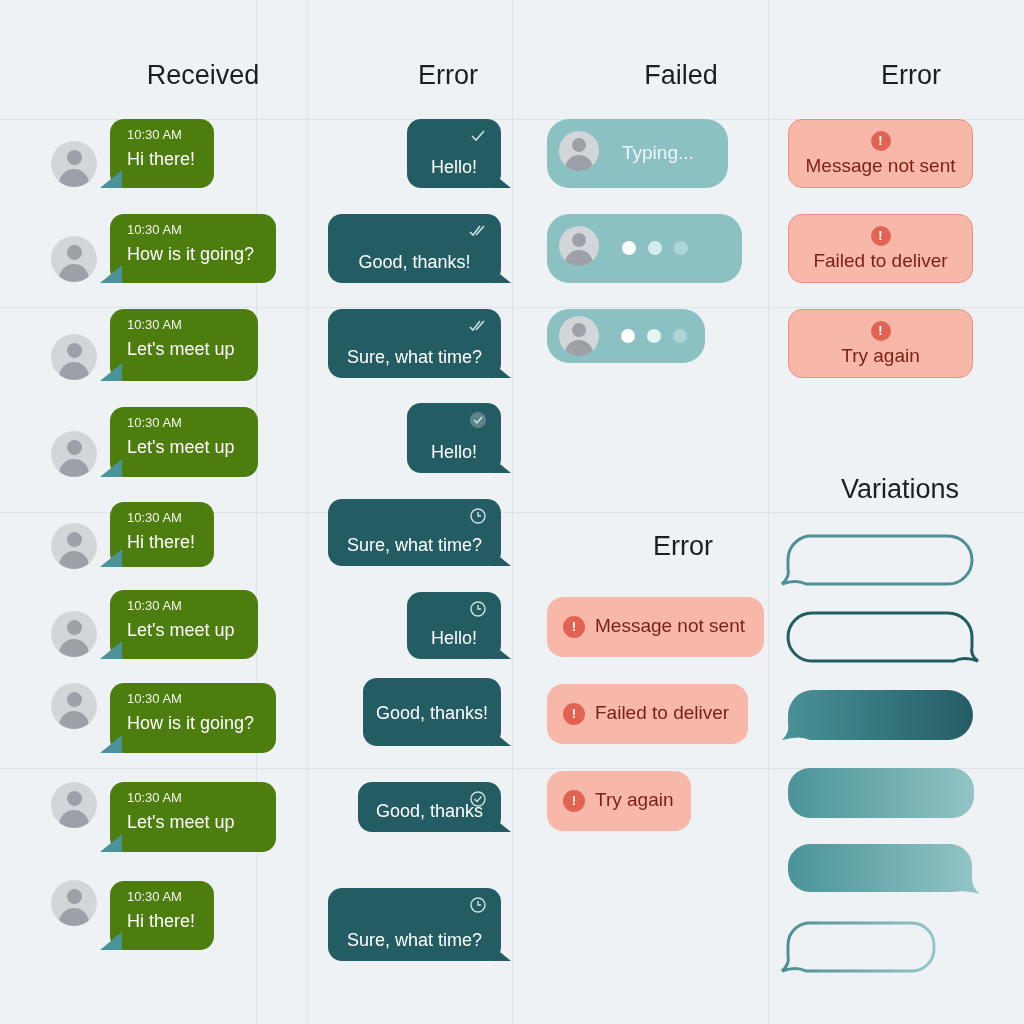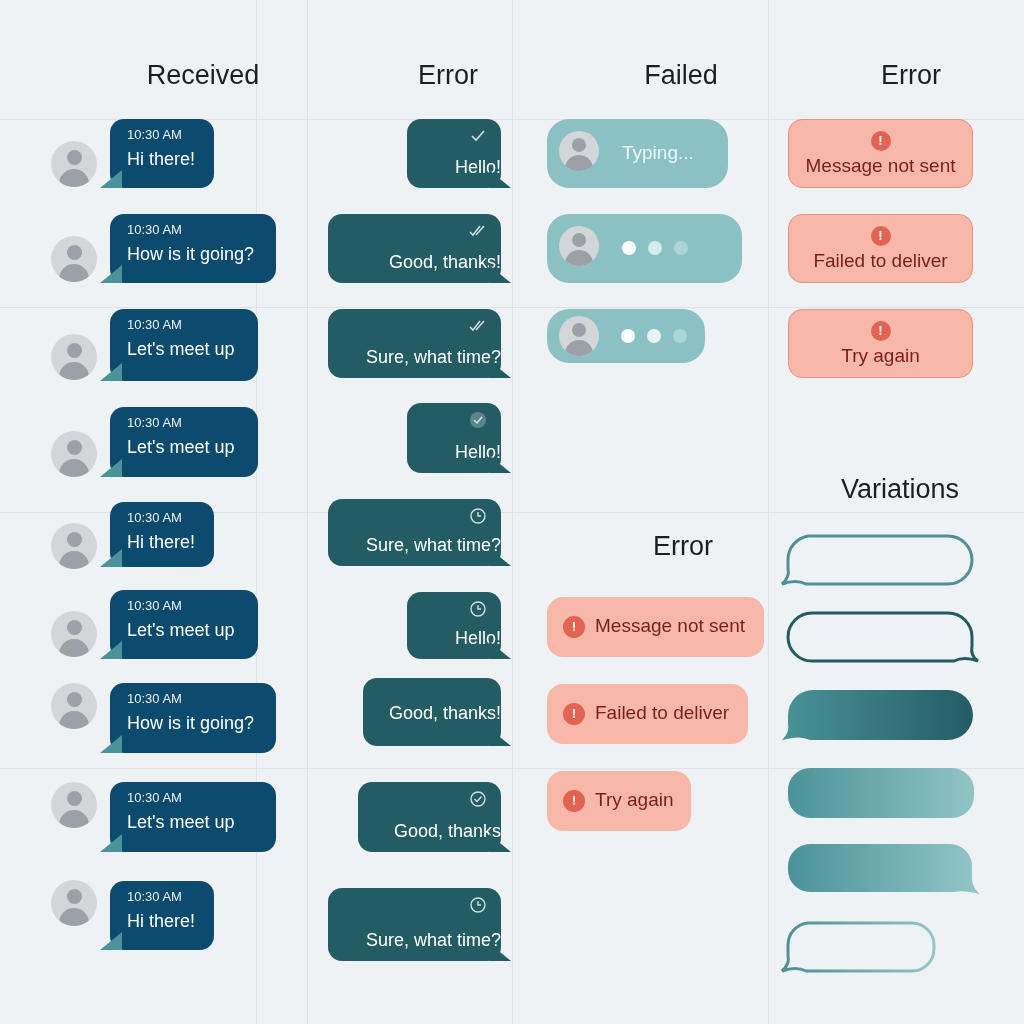--- a/index.html
+++ b/index.html
@@ -16,33 +16,33 @@
   }
   .avatar {
     position: absolute; width: 46px; height: 46px; border-radius: 50%;
     background: #d3d6d9; overflow: hidden;
   }
   .avatar .head { position: absolute; left: 16px; top: 9px; width: 15px; height: 15px; border-radius: 50%; background: #9ba1a6; }
   .avatar .body { position: absolute; left: 8px; top: 28px; width: 30px; height: 22px; border-radius: 15px 15px 0 0; background: #9ba1a6; }
   .bubble {
     position: absolute; border-radius: 14px; color: #fff; box-sizing: border-box;
   }
-  .recv { background: #0c4a6e; padding: 8px 16px 0 17px; }
+  .recv { background: #4d7c0f; padding: 8px 16px 0 17px; }
   .recv::before {
     content: ""; position: absolute; left: -10px; bottom: 0; width: 22px; height: 18px;
     background: #4a9398; clip-path: polygon(100% 0, 100% 100%, 0 100%);
   }
   .recv .time { font-size: 13px; opacity: 0.92; line-height: 16px; }
   .recv .msg { font-size: 18px; line-height: 24px; margin-top: 4px; white-space: nowrap; }
   .sent { background: #245c64; padding: 0 16px; }
   .sent::after {
     content: ""; position: absolute; right: -10px; bottom: 0; width: 22px; height: 18px;
     background: #245c64; clip-path: polygon(0 0, 0 100%, 100% 100%);
   }
-  .sent .msg { position: absolute; left: 0; right: 0; bottom: 10px; text-align: right; font-size: 18px; white-space: nowrap; }
+  .sent .msg { position: absolute; left: 0; right: 0; bottom: 10px; text-align: center; font-size: 18px; white-space: nowrap; }
   .sent .status { position: absolute; right: 14px; top: 8px; width: 18px; height: 18px; color: #cfe2e3; }
   .typing { position: absolute; background: #8cc1c4; border-radius: 22px; }
   .typing .avatar { left: 12px; top: 12px; width: 40px; height: 40px; }
   .typing .avatar .head { left: 13px; top: 7px; width: 14px; height: 14px; }
   .typing .avatar .body { left: 6px; top: 24px; width: 28px; height: 20px; }
   .typing .label { position: absolute; left: 75px; top: 23px; font-size: 19px; color: #eef7f7; }
   .dot { position: absolute; width: 14px; height: 14px; border-radius: 50%; }
   .err-card {
     position: absolute; background: #f7b8a9; border: 1.5px solid #e9907e; border-radius: 14px;
     text-align: center; color: #7a1f16; box-sizing: border-box;
@@ -194,21 +194,21 @@
   <div class="bubble sent" style="left:407px;top:592px;width:94px;height:67px">
     <svg class="status" viewBox="0 0 18 18">
         <circle cx="9" cy="9" r="7" fill="none" stroke="currentColor" stroke-width="1.4"></circle>
         <path d="M9 5 V9 H12" fill="none" stroke="currentColor" stroke-width="1.4"></path>
       </svg>
     <div class="msg">Hello!</div>
   </div>
   <div class="bubble sent" style="left:363px;top:678px;width:138px;height:68px">
     <div class="msg" style="bottom:22px">Good, thanks!</div>
   </div>
-  <div class="bubble sent" style="left:358px;top:782px;width:143px;height:70px">
+  <div class="bubble sent" style="left:358px;top:782px;width:143px;height:50px">
     <svg class="status" viewBox="0 0 18 18">
         <circle cx="9" cy="9" r="7" fill="none" stroke="currentColor" stroke-width="1.4"></circle>
         <path d="M5.5 9 L8 11.5 L12.5 6.5" fill="none" stroke="currentColor" stroke-width="1.4"></path>
       </svg>
     <div class="msg">Good, thanks</div>
   </div>
   <div class="bubble sent" style="left:328px;top:888px;width:173px;height:73px">
     <svg class="status" viewBox="0 0 18 18">
         <circle cx="9" cy="9" r="7" fill="none" stroke="currentColor" stroke-width="1.4"></circle>
         <path d="M9 5 V9 H12" fill="none" stroke="currentColor" stroke-width="1.4"></path>

